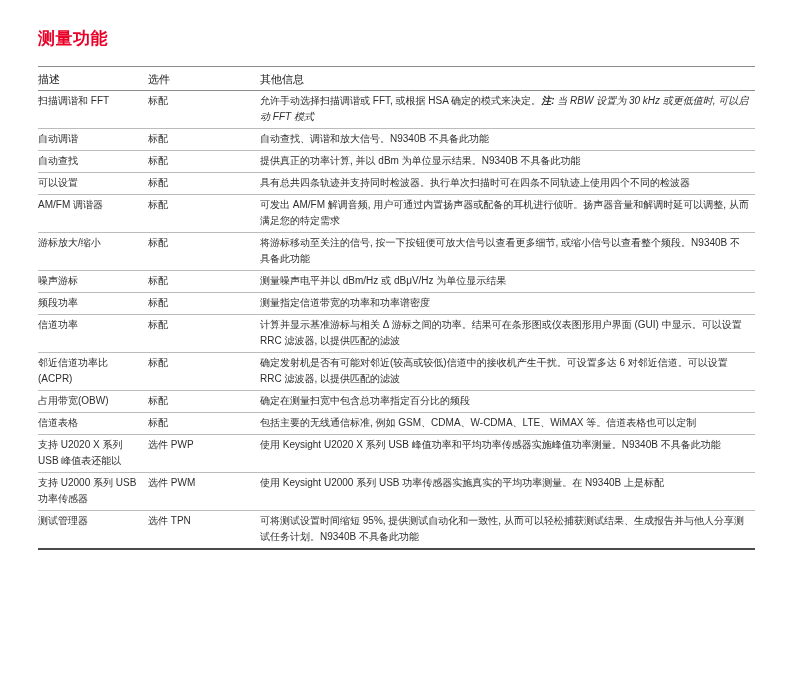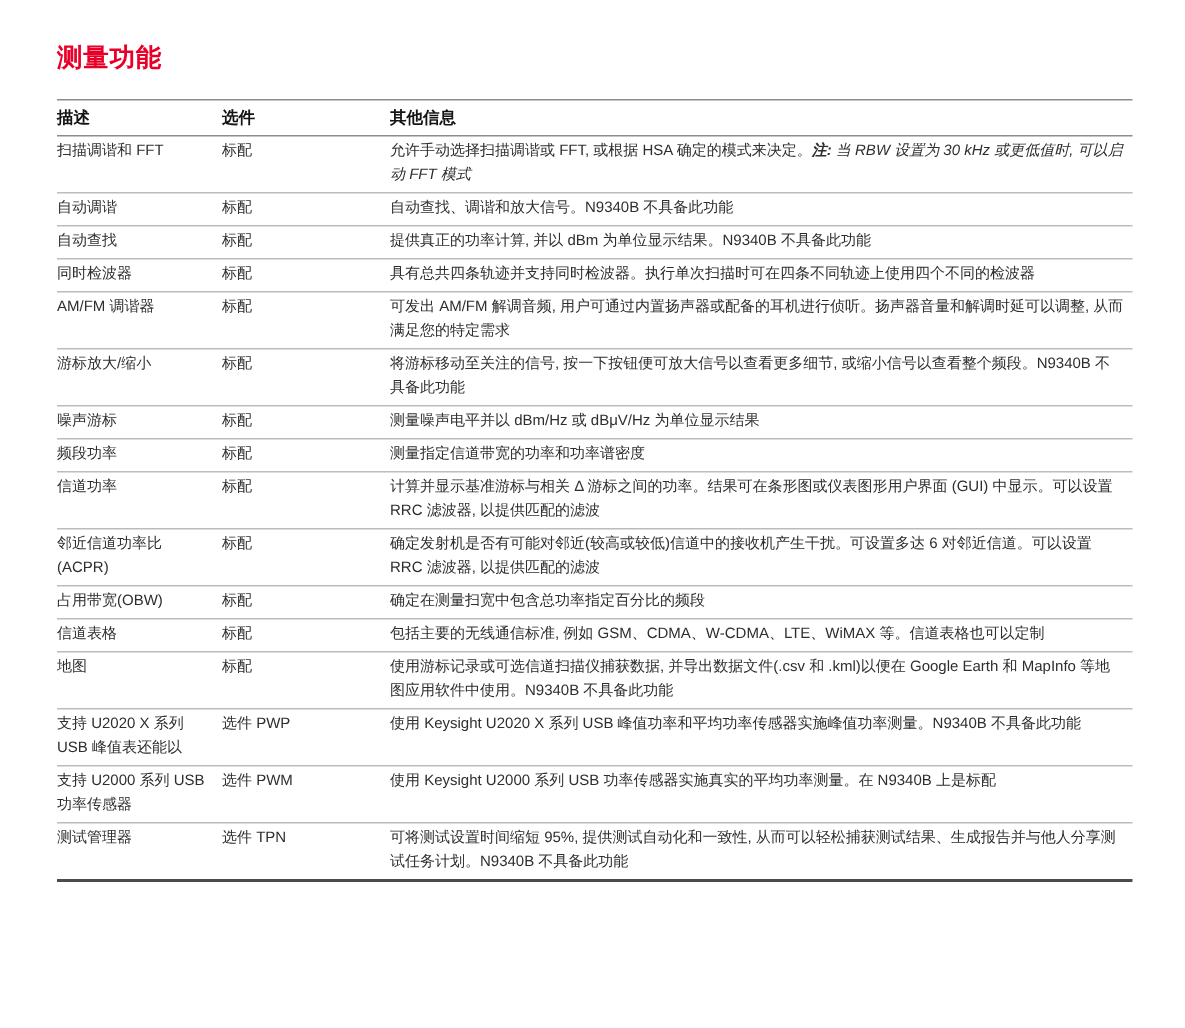--- a/index.html
+++ b/index.html
@@ -26,21 +26,21 @@
     border-collapse: collapse;
     table-layout: fixed;
     border-bottom: 2px solid #4b4b4b;
   }
   col.c1 { width: 110px; }
   col.c2 { width: 112px; }
   col.c3 { width: 495px; }
   .spec-table th {
     text-align: left;
     font-size: 11px;
-    font-weight: bold;
+    font-weight: normal;
     color: #141414;
     padding: 5px 6px 4px 0;
     border-top: 1px solid #8c8c8c;
     border-bottom: 1px solid #8c8c8c;
     line-height: 14px;
   }
   .spec-table td {
     font-size: 10px;
     line-height: 16px;
     vertical-align: top;
@@ -86,21 +86,21 @@
         <td>自动调谐</td>
         <td>标配</td>
         <td>自动查找、调谐和放大信号。N9340B 不具备此功能</td>
       </tr>
       <tr>
         <td>自动查找</td>
         <td>标配</td>
         <td>提供真正的功率计算, 并以 dBm 为单位显示结果。N9340B 不具备此功能</td>
       </tr>
       <tr>
-        <td>同时检波器</td>
+        <td>可以设置</td>
         <td>标配</td>
         <td>具有总共四条轨迹并支持同时检波器。执行单次扫描时可在四条不同轨迹上使用四个不同的检波器</td>
       </tr>
       <tr>
         <td>AM/FM 调谐器</td>
         <td>标配</td>
         <td>可发出 AM/FM 解调音频, 用户可通过内置扬声器或配备的耳机进行侦听。扬声器音量和解调时延可以调整, 从而满足您的特定需求</td>
       </tr>
       <tr>
         <td>游标放大/缩小</td>
@@ -131,25 +131,20 @@
         <td>占用带宽(OBW)</td>
         <td>标配</td>
         <td>确定在测量扫宽中包含总功率指定百分比的频段</td>
       </tr>
       <tr>
         <td>信道表格</td>
         <td>标配</td>
         <td>包括主要的无线通信标准, 例如 GSM、CDMA、W-CDMA、LTE、WiMAX 等。信道表格也可以定制</td>
       </tr>
       <tr>
-        <td>地图</td>
-        <td>标配</td>
-        <td>使用游标记录或可选信道扫描仪捕获数据, 并导出数据文件(.csv 和 .kml)以便在 Google Earth 和 MapInfo 等地图应用软件中使用。N9340B 不具备此功能</td>
-      </tr>
-      <tr>
         <td>支持 U2020 X 系列 USB 峰值表还能以</td>
         <td>选件 PWP</td>
         <td>使用 Keysight U2020 X 系列 USB 峰值功率和平均功率传感器实施峰值功率测量。N9340B 不具备此功能</td>
       </tr>
       <tr>
         <td>支持 U2000 系列 USB 功率传感器</td>
         <td>选件 PWM</td>
         <td>使用 Keysight U2000 系列 USB 功率传感器实施真实的平均功率测量。在 N9340B 上是标配</td>
       </tr>
       <tr>

